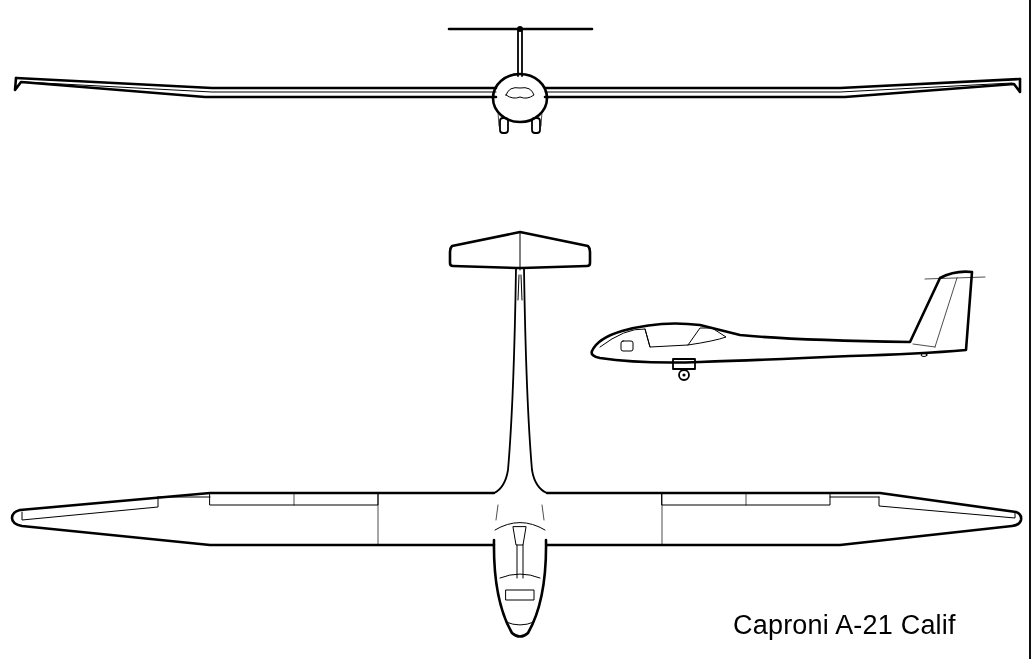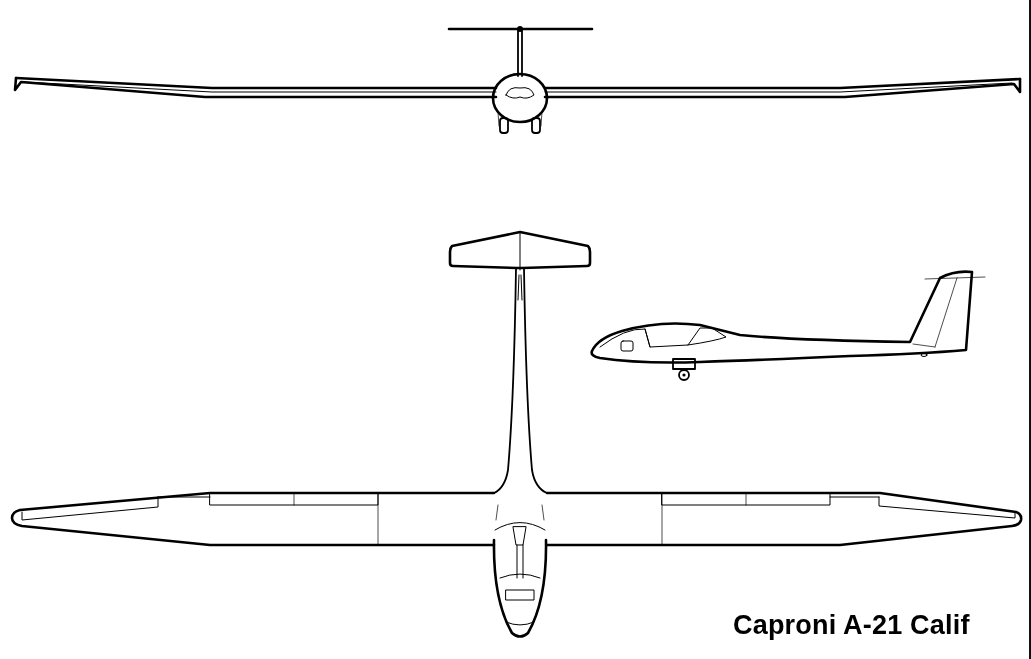--- a/index.html
+++ b/index.html
@@ -6,21 +6,21 @@
     body { width: 1031px; height: 659px; position: relative; overflow: hidden; }
     .canvas { position: absolute; left: 0; top: 0; width: 1031px; height: 659px; background: #ffffff; }
     svg { position: absolute; left: 0; top: 0; }
     .ln { fill: none; stroke: #000; stroke-linejoin: round; stroke-linecap: round; }
     .thick { stroke-width: 2.6; }
     .med { stroke-width: 1.8; }
     .thin { stroke-width: 1; }
     .hair { stroke-width: 0.7; }
     .caption {
       position: absolute; left: 733px; top: 610px;
-      font-family: "Liberation Sans", sans-serif; font-weight: bold;
+      font-family: "Liberation Sans", sans-serif; font-weight: normal;
       font-size: 27px; color: #000; letter-spacing: 0.2px; white-space: nowrap;
     }
     .right-border { position: absolute; right: 0; top: 0; width: 2px; height: 659px; background: #111; }
   </style>
 </head>
 <body>
 
 <div class="canvas">
 
   <svg width="1031" height="659" viewBox="0 0 1031 659">

